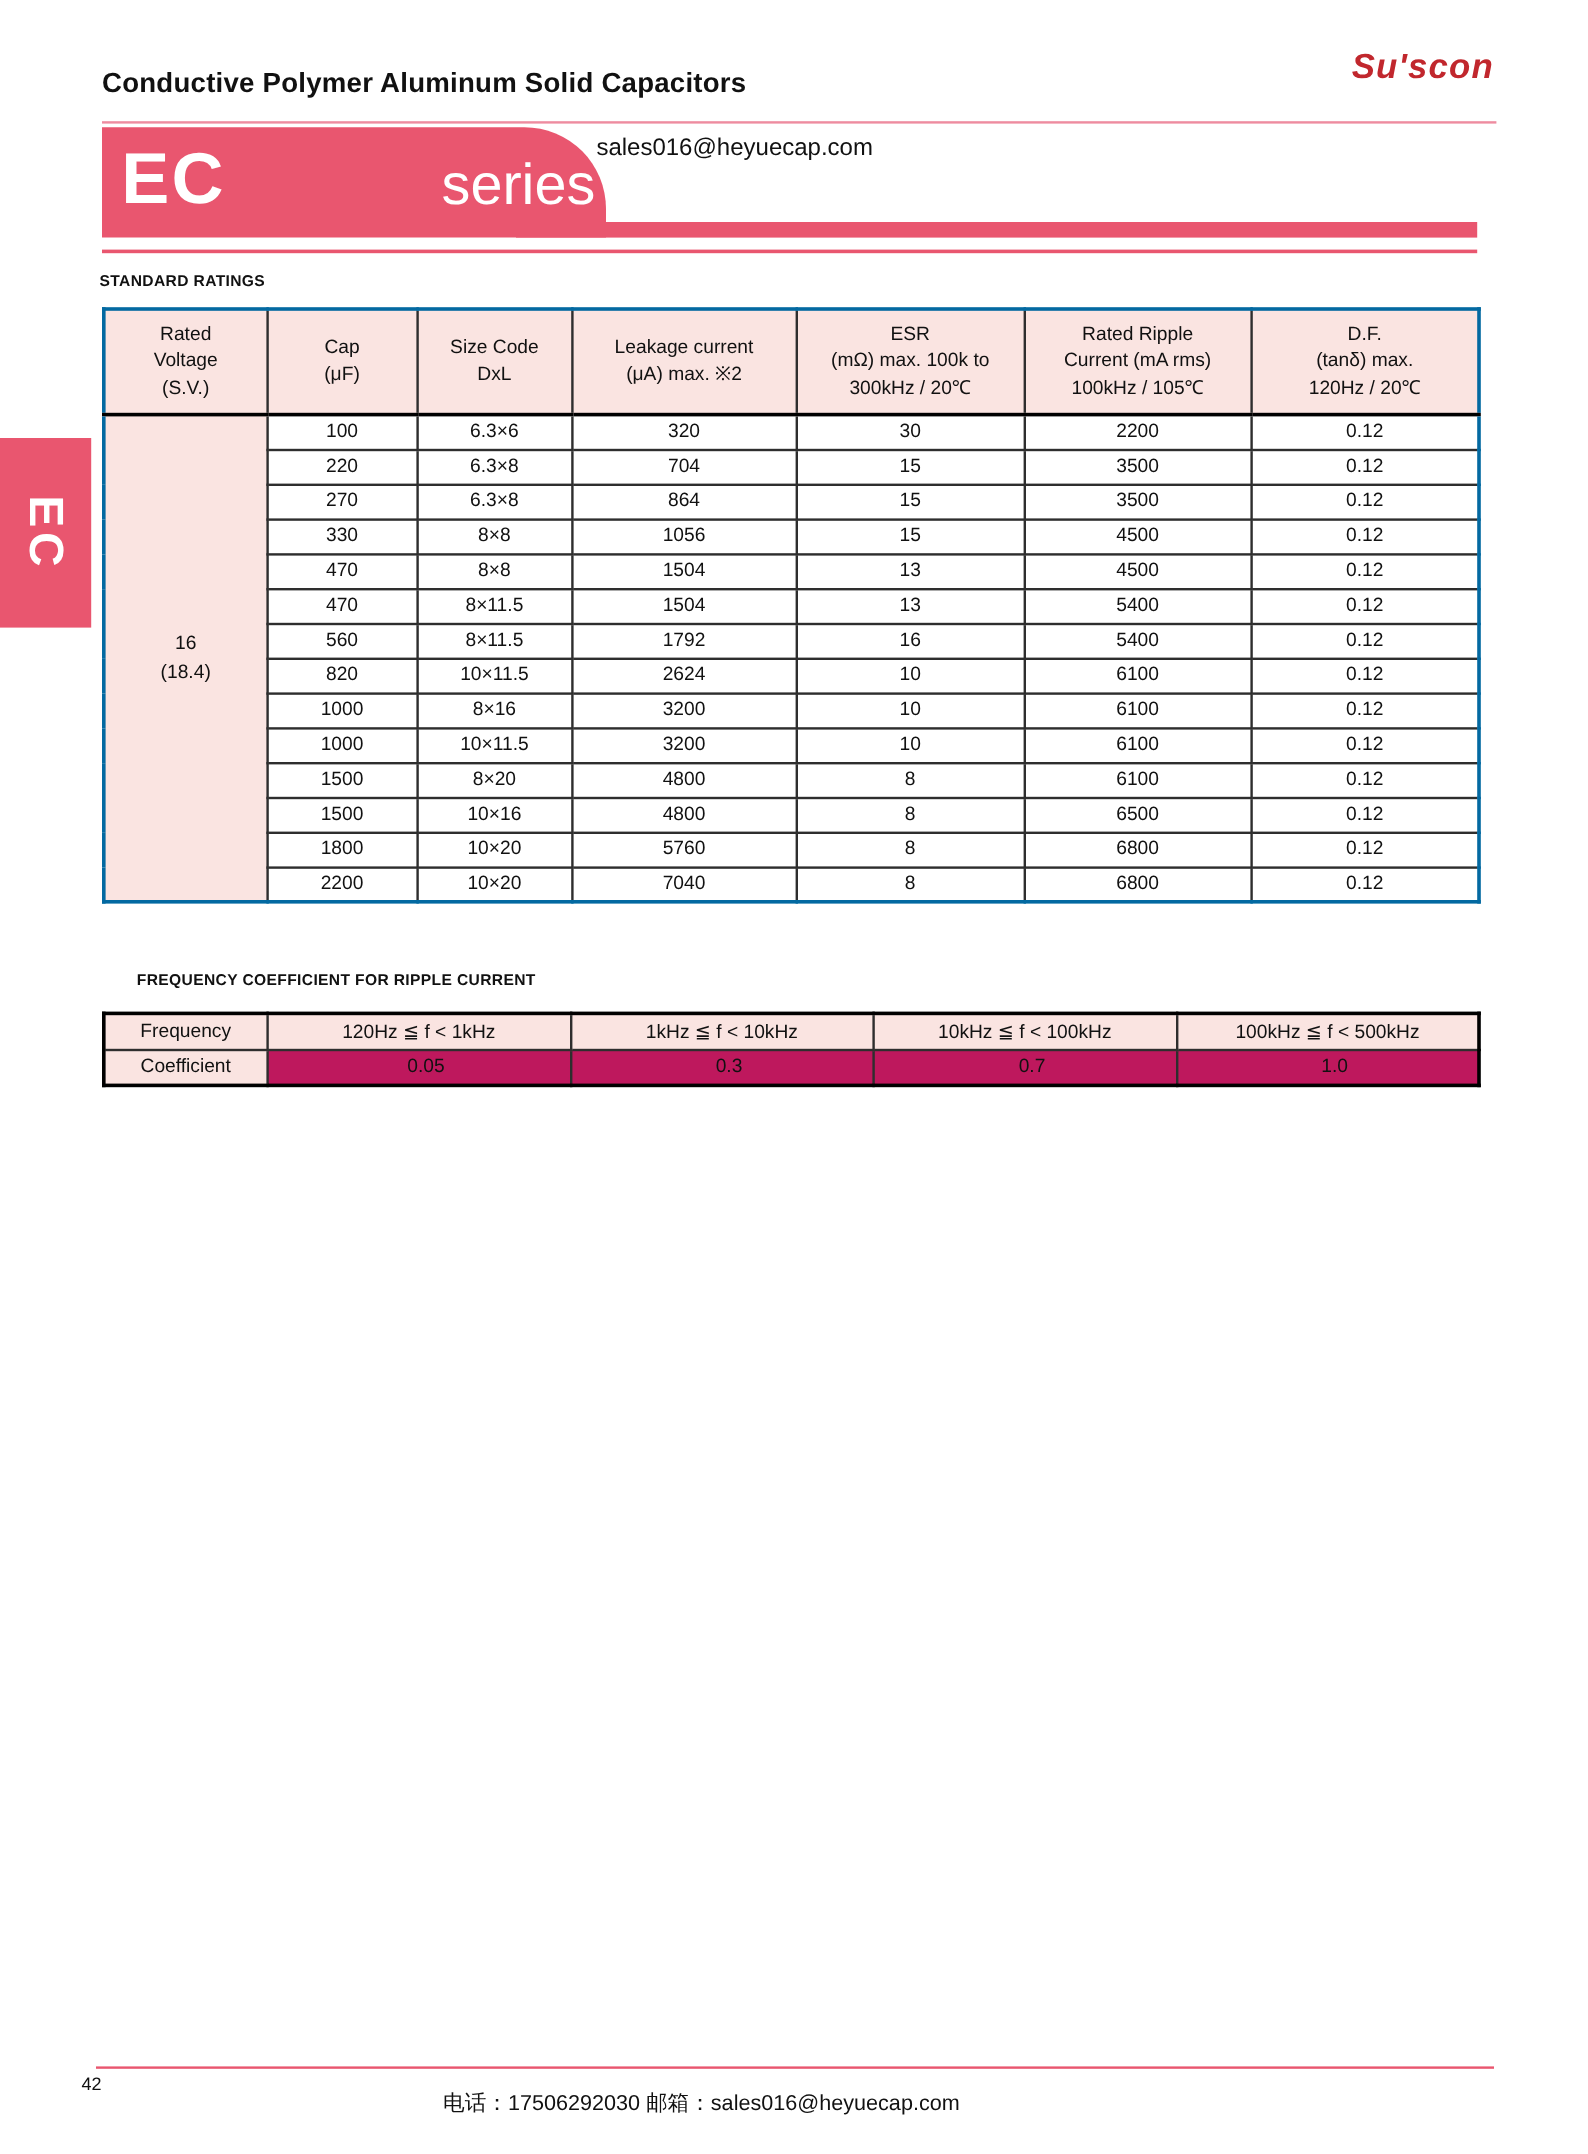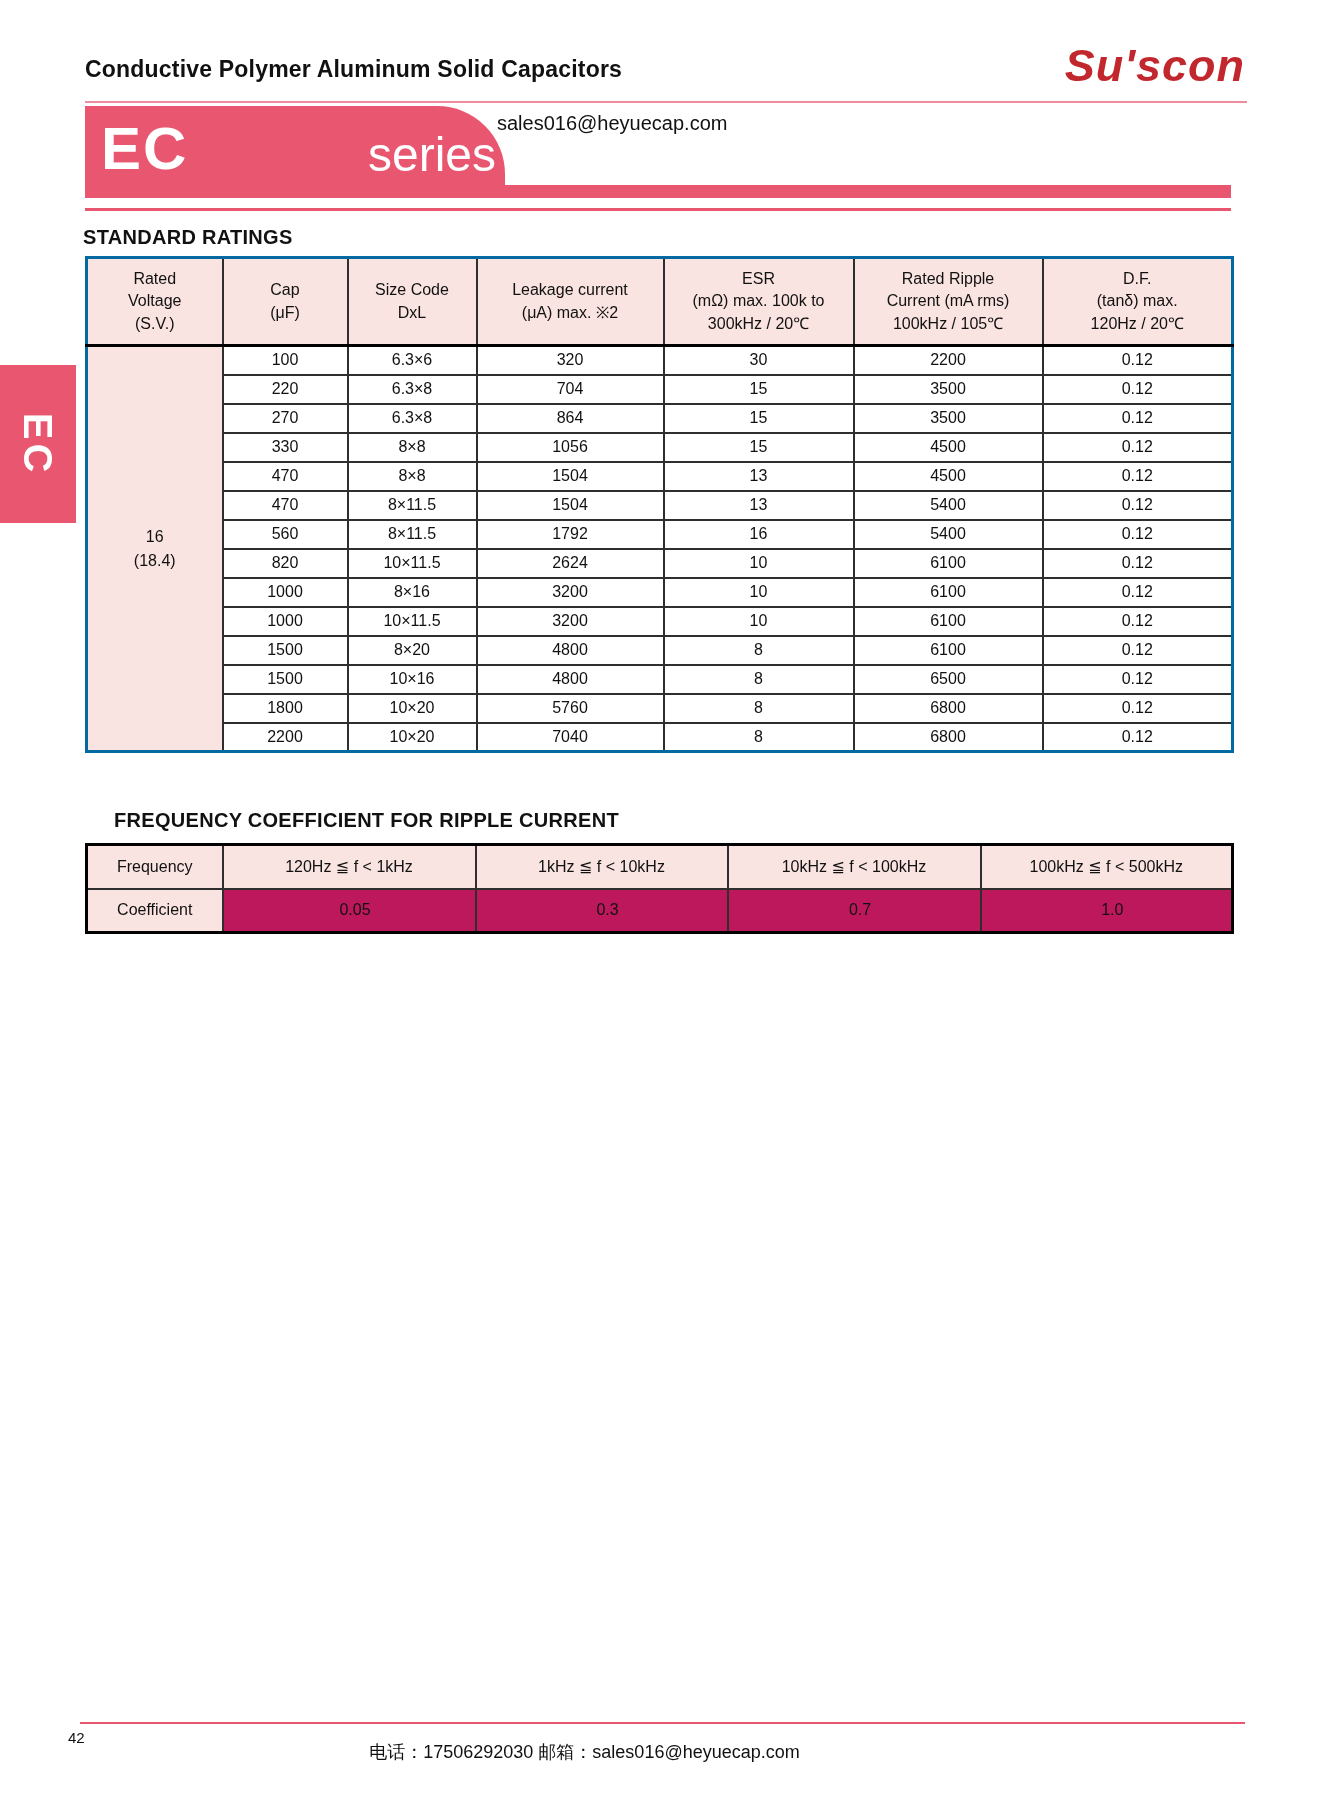--- a/index.html
+++ b/index.html
@@ -1,44 +1,44 @@
 <!DOCTYPE html>
 <html><head>
 <meta charset="utf-8">
 <style>
   html,body { margin:0; padding:0; background:#ffffff; }
   body { width:1323px; height:1795px; position:relative; font-family:"Liberation Sans", sans-serif; color:#111; overflow:hidden; }
 
   .doc-title { position:absolute; left:85px; top:56px; font-size:23px; font-weight:bold; letter-spacing:0.2px; }
-  .brand { position:absolute; right:78px; top:40px; font-size:45px; font-weight:bold; font-style:italic; color:#C1272D; letter-spacing:1px; }
+  .brand { position:absolute; right:78px; top:40px; font-size:29px; font-weight:bold; font-style:italic; color:#C1272D; letter-spacing:1px; }
   .title-rule { position:absolute; left:85px; top:101px; width:1162px; height:2px; background:#EE8CA0; }
 
   .banner { position:absolute; left:85px; top:106px; width:420px; height:92px; background:#E9566F; border-top-right-radius:68px; }
   .banner .ec { position:absolute; left:16px; top:8px; font-size:60px; font-weight:bold; color:#fff; letter-spacing:2px; }
   .banner .series { position:absolute; left:283px; top:21px; font-size:48px; font-weight:normal; color:#fff; }
   .banner-bar { position:absolute; left:430px; top:185px; width:801px; height:13px; background:#E9566F; }
   .email { position:absolute; left:497px; top:112px; font-size:20px; color:#111; }
   .rule-2 { position:absolute; left:85px; top:208px; width:1146px; height:3px; background:#E9566F; }
 
   .side-tab { position:absolute; left:0; top:365px; width:76px; height:158px; background:#E9566F; display:flex; align-items:center; justify-content:center; }
   .side-tab span { transform:rotate(90deg); font-size:40px; font-weight:bold; color:#fff; letter-spacing:4px; }
 
-  .section-heading { position:absolute; font-size:20px; font-weight:bold; letter-spacing:0.3px; }
+  .section-heading { position:absolute; font-size:13px; font-weight:bold; letter-spacing:0.3px; }
   #sr-heading { left:83px; top:226px; }
   #fc-heading { left:83px; top:809px;margin-left:31px; }
 
   table { border-collapse:collapse; table-layout:fixed; }
   .ratings-table { position:absolute; left:85px; top:256px; width:1146px; border:3px solid #0369a1; }
   .freq-table    { position:absolute; left:85px; top:843px; width:1146px; border:3px solid #000; }
   th, td { border:2px solid #2e2e2e; padding:0; text-align:center; vertical-align:middle; font-size:16px; }
   thead th { background:#FAE4E1; font-weight:normal; white-space:pre-line; line-height:1.38; border-bottom:3px solid #000; }
   .ratings-table thead tr { height:88px; }
   .ratings-table tbody tr { height:29px; }
   .voltage-cell { background:#FAE4E1; white-space:pre-line; line-height:1.45; }
-  .freq-table tr { height:44px;margin-top:48px; }
+  .freq-table tr { height:30px;margin-top:48px; }
   .freq-table .label-cell { background:#FAE4E1; font-weight:normal; }
   .freq-table .band-cell { background:#FAE4E1; }
   .freq-table .coef-cell { background:#be185d;padding-left:12px; }
 
   .footer-rule { position:absolute; left:80px; top:1722px; width:1165px; height:2px; background:#E9566F; }
   .page-num { position:absolute; left:68px; top:1729px; font-size:15px; }
   .footer-contact { position:absolute; left:0; top:1740px; width:1169px; text-align:center; font-size:18px; }
 </style>
 </head>
 <body>

